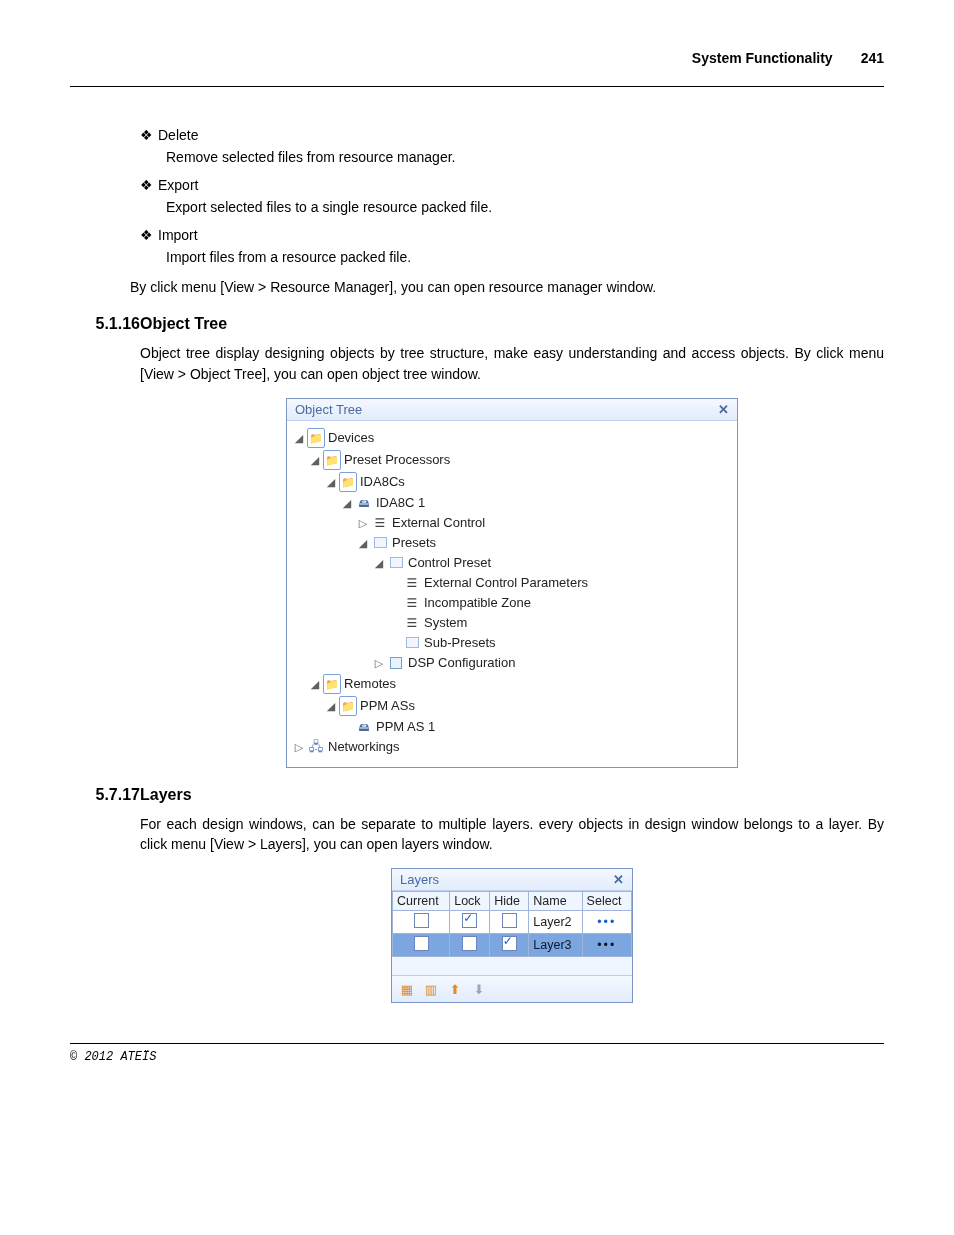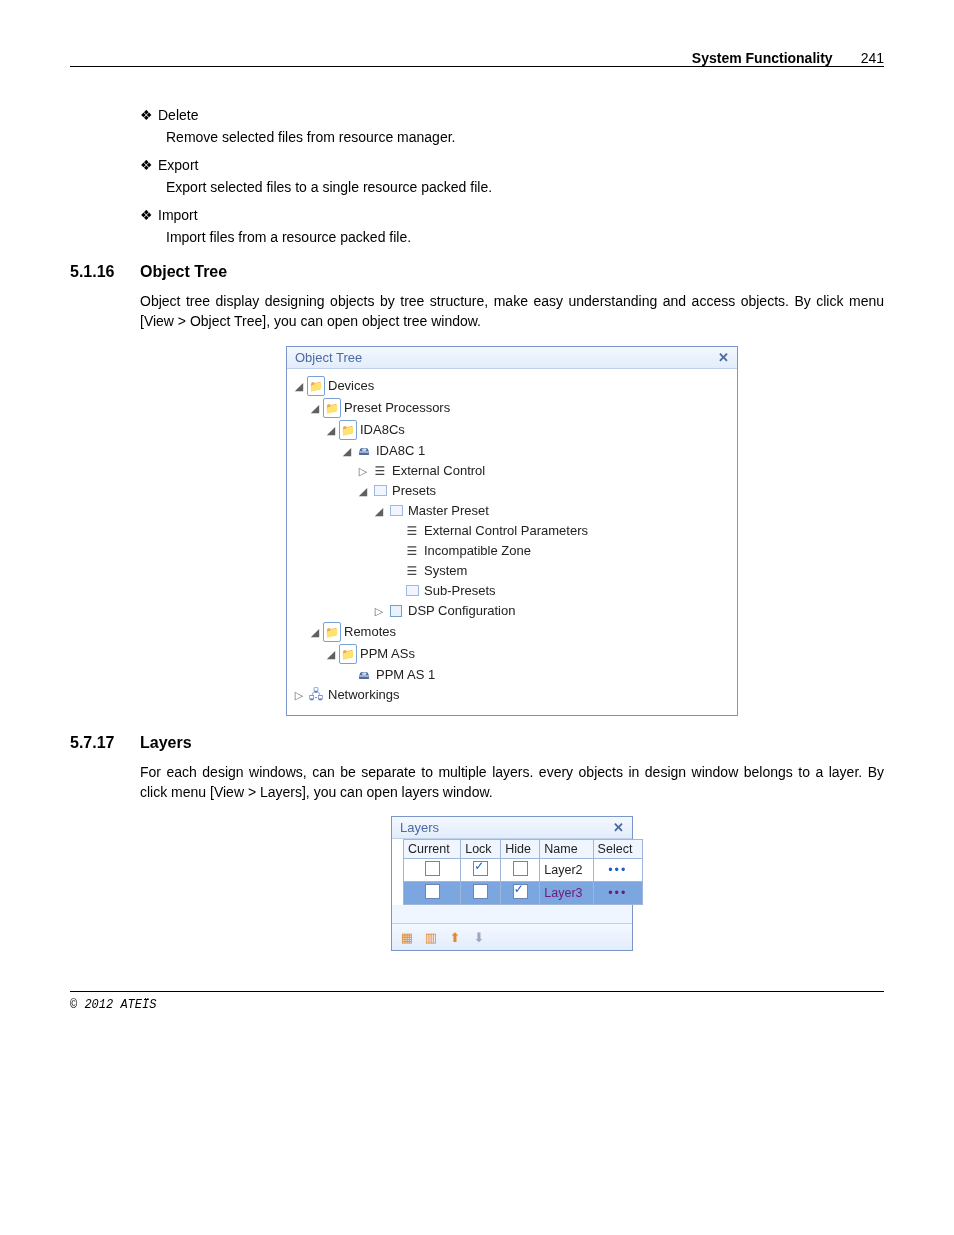--- a/index.html
+++ b/index.html
@@ -10,32 +10,32 @@
     padding: 50px 70px 40px 70px;
     width: 954px;
     box-sizing: border-box;
     background: #fff;
   }
   .header-line {
     display: flex;
     justify-content: flex-end;
     align-items: baseline;
     border-bottom: 1.5px solid #000;
-    padding-bottom: 0;
+    padding-bottom: 20px;
     margin-bottom: 40px;
   }
   .header-title { font-weight: bold; font-size: 14px; }
-  .header-page { font-weight: normal; margin-left: 28px; text-align: center; }
+  .header-page { font-weight: bold; margin-left: 28px; text-align: center; }
   .content { padding-left: 70px; padding-right: 0; }
   .bullet-row { display: flex; margin: 10px 0 6px 0; }
   .bullet-sym { width: 18px; }
   .bullet-desc { margin: 4px 0 12px 26px; }
   .para { margin: 10px 0 14px 0; text-align: justify; line-height: 1.45; }
   .sec-head { display: flex; font-weight: bold; font-size: 16px; margin: 18px 0 10px -70px; }
-  .sec-num { width: 70px; }
+  .sec-num { width: 70px; text-align: right; }
   .panel {
     margin: 14px auto;
     border: 1px solid #7a96c8;
     background: #fff;
     font-family: "Segoe UI", Tahoma, sans-serif;
     font-size: 13px;
     color: #222;
   }
   .panel-title {
     background: linear-gradient(#f4f8ff, #e2ecfb);
@@ -60,31 +60,31 @@
   .folder { color: #d9a33c; border:1px solid #7aa0d8; border-radius:2px; background:#fff; padding:0 1px; font-size:11px;}
   .dev    { color:#4a6aa0; font-size:11px; }
   .box    { border:1px solid #6fa0d0; background:#eaf2ff; width:10px; height:10px; display:inline-block;}
   .img    { border:1px solid #a0b8e0; background:#f0f6ff; width:11px; height:9px; display:inline-block;}
   .stack  { color:#444; font-size:12px; }
   .net    { color:#5b7cc0; }
   .tree-label { }
 
   .layers-panel { width: 240px; }
   .layers-body { padding: 0; }
-  table.layer-grid { border-collapse: collapse; width: 100%; font-size: 12.5px; margin-left: 11px; }
+  table.layer-grid { border-collapse: collapse; width: 100%; font-size: 12.5px; }
   table.layer-grid th, table.layer-grid td {
     border: 1px solid #9fb6da;
     padding: 2px 4px;
     text-align: left;
     background: #fff;
   }
   table.layer-grid th { background:#f0f6ff; font-weight: normal; }
   .chk { width:13px; height:13px; border:1px solid #6b86b5; display:inline-block; background:#fff; position:relative;}
   .chk.on::after { content:"✓"; position:absolute; top:-3px; left:0px; font-size:12px; color:#1a5fd0;}
-  .sel-row td { background:#7ca6df !important; color:#701a75; }
+  .sel-row td { background:#7ca6df !important; color:#0f172a; }
   .dots { color:#1a5fd0; letter-spacing:2px; text-align:center !important; }
   .layers-footer {
     background: linear-gradient(#f4f8ff, #e2ecfb);
     border-top:1px solid #bfd0ec;
     padding: 4px 6px;
     display:flex;
     gap:6px;
   }
   .fbtn { width:18px; height:18px; display:inline-flex; align-items:center; justify-content:center; font-size:13px;}
   .fbtn.add { color:#e2892a;}
@@ -122,20 +122,21 @@
         <span>Export</span>
       </div>
       <div class="bullet-desc">Export selected files to a single resource packed file.</div>
       <div class="bullet-row">
         <span class="bullet-sym">❖</span>
         <span>Import</span>
       </div>
       <div class="bullet-desc">Import files from a resource packed file.</div>
     </div>
 
+  <div class="para" style="margin-left:-10px;">By click menu [View &gt; Resource Manager], you can open resource manager window.</div>
 
   <div class="sec-head">
     <span class="sec-num">5.1.16</span>
     <span>Object Tree</span>
   </div>
   <div class="para">Object tree display designing objects by tree structure, make easy understanding and access objects. By click menu [View &gt; Object Tree], you can open object tree window.</div>
 
   <div class="panel" style="width:450px;">
     <div class="panel-title">
       <span>Object Tree</span>
@@ -201,21 +202,21 @@
         <div class="tree-row">
           <span class="tw"></span>
           <span class="tw"></span>
           <span class="tw"></span>
           <span class="tw"></span>
           <span class="tw"></span>
           <span class="tw">◢</span>
           <span class="ticon">
             <span class="img"></span>
           </span>
-          <span class="tree-label">Master Preset</span>
+          <span class="tree-label">Control Preset</span>
         </div>
         <div class="tree-row">
           <span class="tw"></span>
           <span class="tw"></span>
           <span class="tw"></span>
           <span class="tw"></span>
           <span class="tw"></span>
           <span class="tw"></span>
           <span class="tw"></span>
           <span class="ticon">

